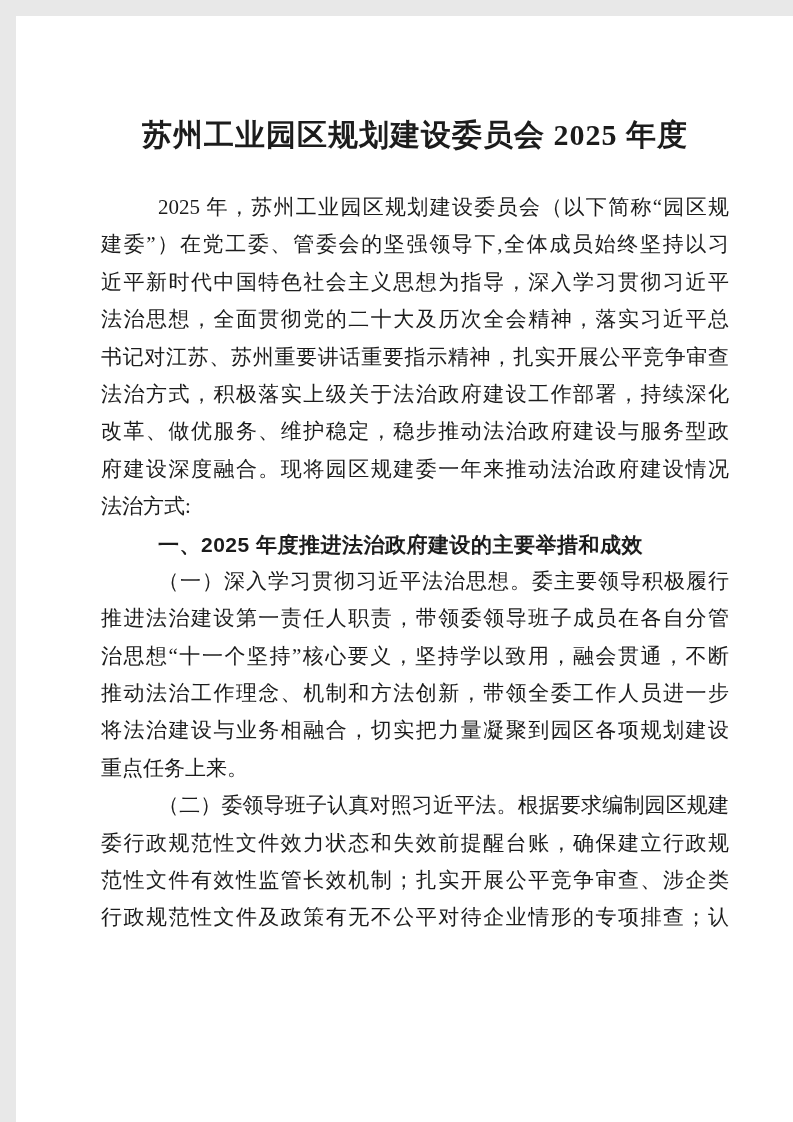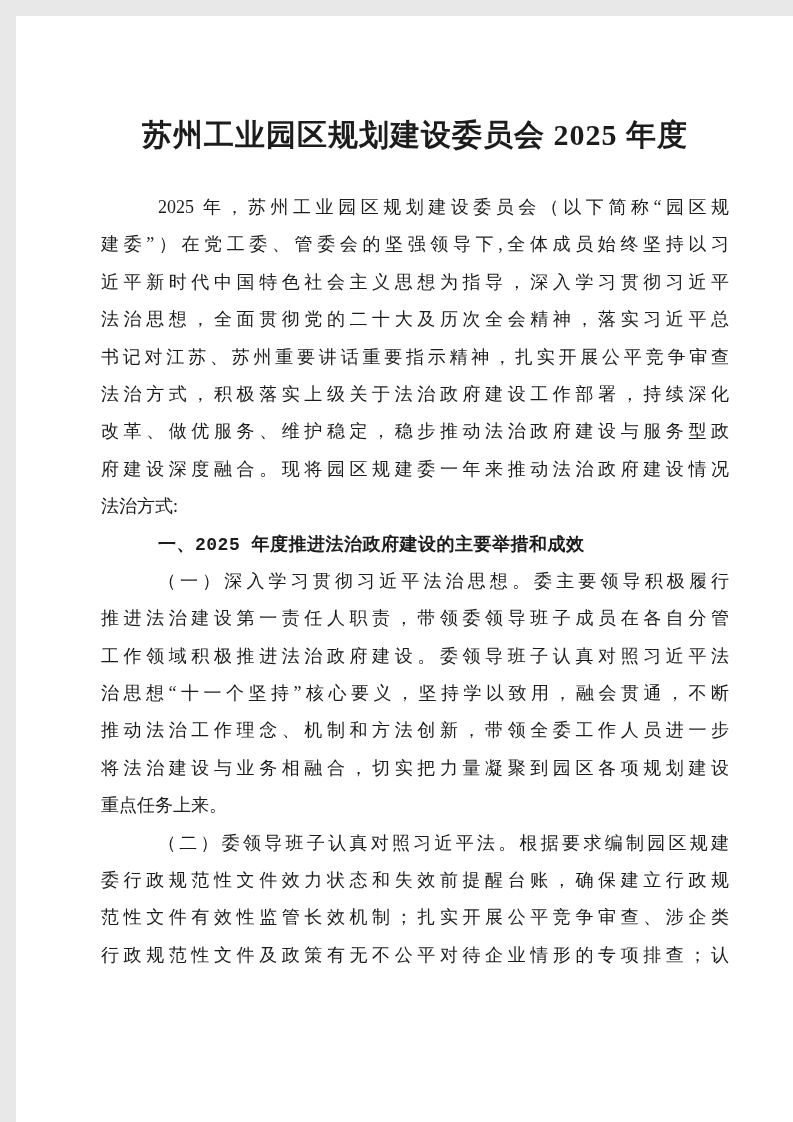--- a/index.html
+++ b/index.html
@@ -25,40 +25,40 @@
     text-align: center;
     font-size: 30px;
     line-height: 50px;
     font-weight: bold;
     letter-spacing: 1px;
     font-family: "Liberation Serif", "DejaVu Serif", serif;
   }
   .title-line { display: block; }
   .doc-body { width: 628px; }
   .line {
-    font-size: 18px;
+    font-size: 21px;
     line-height: 37.4px;
     height: 37.4px;
     white-space: nowrap;
     overflow: visible;
   }
   .line.justify {
     text-align: justify;
     text-align-last: justify;
     text-justify: inter-character;
   }
   .line.indent { text-indent: 57px; }
   .line.heading {
     font-family: "Liberation Sans", "DejaVu Sans", sans-serif;
     font-weight: bold;
     letter-spacing: 0.5px;
   }
   .seg-song { font-family: "Liberation Serif", "DejaVu Serif", serif; }
   .seg-kai  { font-family: "Liberation Serif", "DejaVu Serif", serif; }
-  .seg-hei  { font-family: Liberation Mono, monospace; font-weight: bold; }
+  .seg-hei  { font-family: Liberation Sans, sans-serif; font-weight: bold; }
 </style>
 </head>
 <body>
 
 <div class="page">
   <h1 class="doc-title">
     <span class="title-line">苏州工业园区规划建设委员会 2025 年度</span>
   </h1>
   <div class="doc-body">
       <div class="line indent justify"><span class="seg-song">2025 年，苏州工业园区规划建设委员会（以下简称“园区规</span></div>
@@ -66,21 +66,20 @@
       <div class="line justify"><span class="seg-song">近平新时代中国特色社会主义思想为指导，深入学习贯彻习近平</span></div>
       <div class="line justify"><span class="seg-song">法治思想，全面贯彻党的二十大及历次全会精神，落实习近平总</span></div>
       <div class="line justify"><span class="seg-song">书记对江苏、苏州重要讲话重要指示精神，扎实开展公平竞争审查</span></div>
       <div class="line justify"><span class="seg-song">法治方式，积极落实上级关于法治政府建设工作部署，持续深化</span></div>
       <div class="line justify"><span class="seg-song">改革、做优服务、维护稳定，稳步推动法治政府建设与服务型政</span></div>
       <div class="line justify"><span class="seg-song">府建设深度融合。现将园区规建委一年来推动法治政府建设情况</span></div>
       <div class="line"><span class="seg-song">法治方式:</span></div>
       <div class="line indent heading"><span class="seg-hei">一、2025 年度推进法治政府建设的主要举措和成效</span></div>
       <div class="line indent justify"><span class="seg-kai">（一）深入学习贯彻习近平法治思想。</span><span class="seg-song">委主要领导积极履行</span></div>
       <div class="line justify"><span class="seg-song">推进法治建设第一责任人职责，带领委领导班子成员在各自分管</span></div>
-      <div class="line justify"><span class="seg-song">工作领域积极推进法治政府建设。委领导班子认真对照习近平法</span></div>
       <div class="line justify"><span class="seg-song">治思想“十一个坚持”核心要义，坚持学以致用，融会贯通，不断</span></div>
       <div class="line justify"><span class="seg-song">推动法治工作理念、机制和方法创新，带领全委工作人员进一步</span></div>
       <div class="line justify"><span class="seg-song">将法治建设与业务相融合，切实把力量凝聚到园区各项规划建设</span></div>
       <div class="line"><span class="seg-song">重点任务上来。</span></div>
       <div class="line indent justify"><span class="seg-kai">（二）委领导班子认真对照习近平法。</span><span class="seg-song">根据要求编制园区规建</span></div>
       <div class="line justify"><span class="seg-song">委行政规范性文件效力状态和失效前提醒台账，确保建立行政规</span></div>
       <div class="line justify"><span class="seg-song">范性文件有效性监管长效机制；扎实开展公平竞争审查、涉企类</span></div>
       <div class="line justify"><span class="seg-song">行政规范性文件及政策有无不公平对待企业情形的专项排查；认</span></div>
     </div>
 </div>

